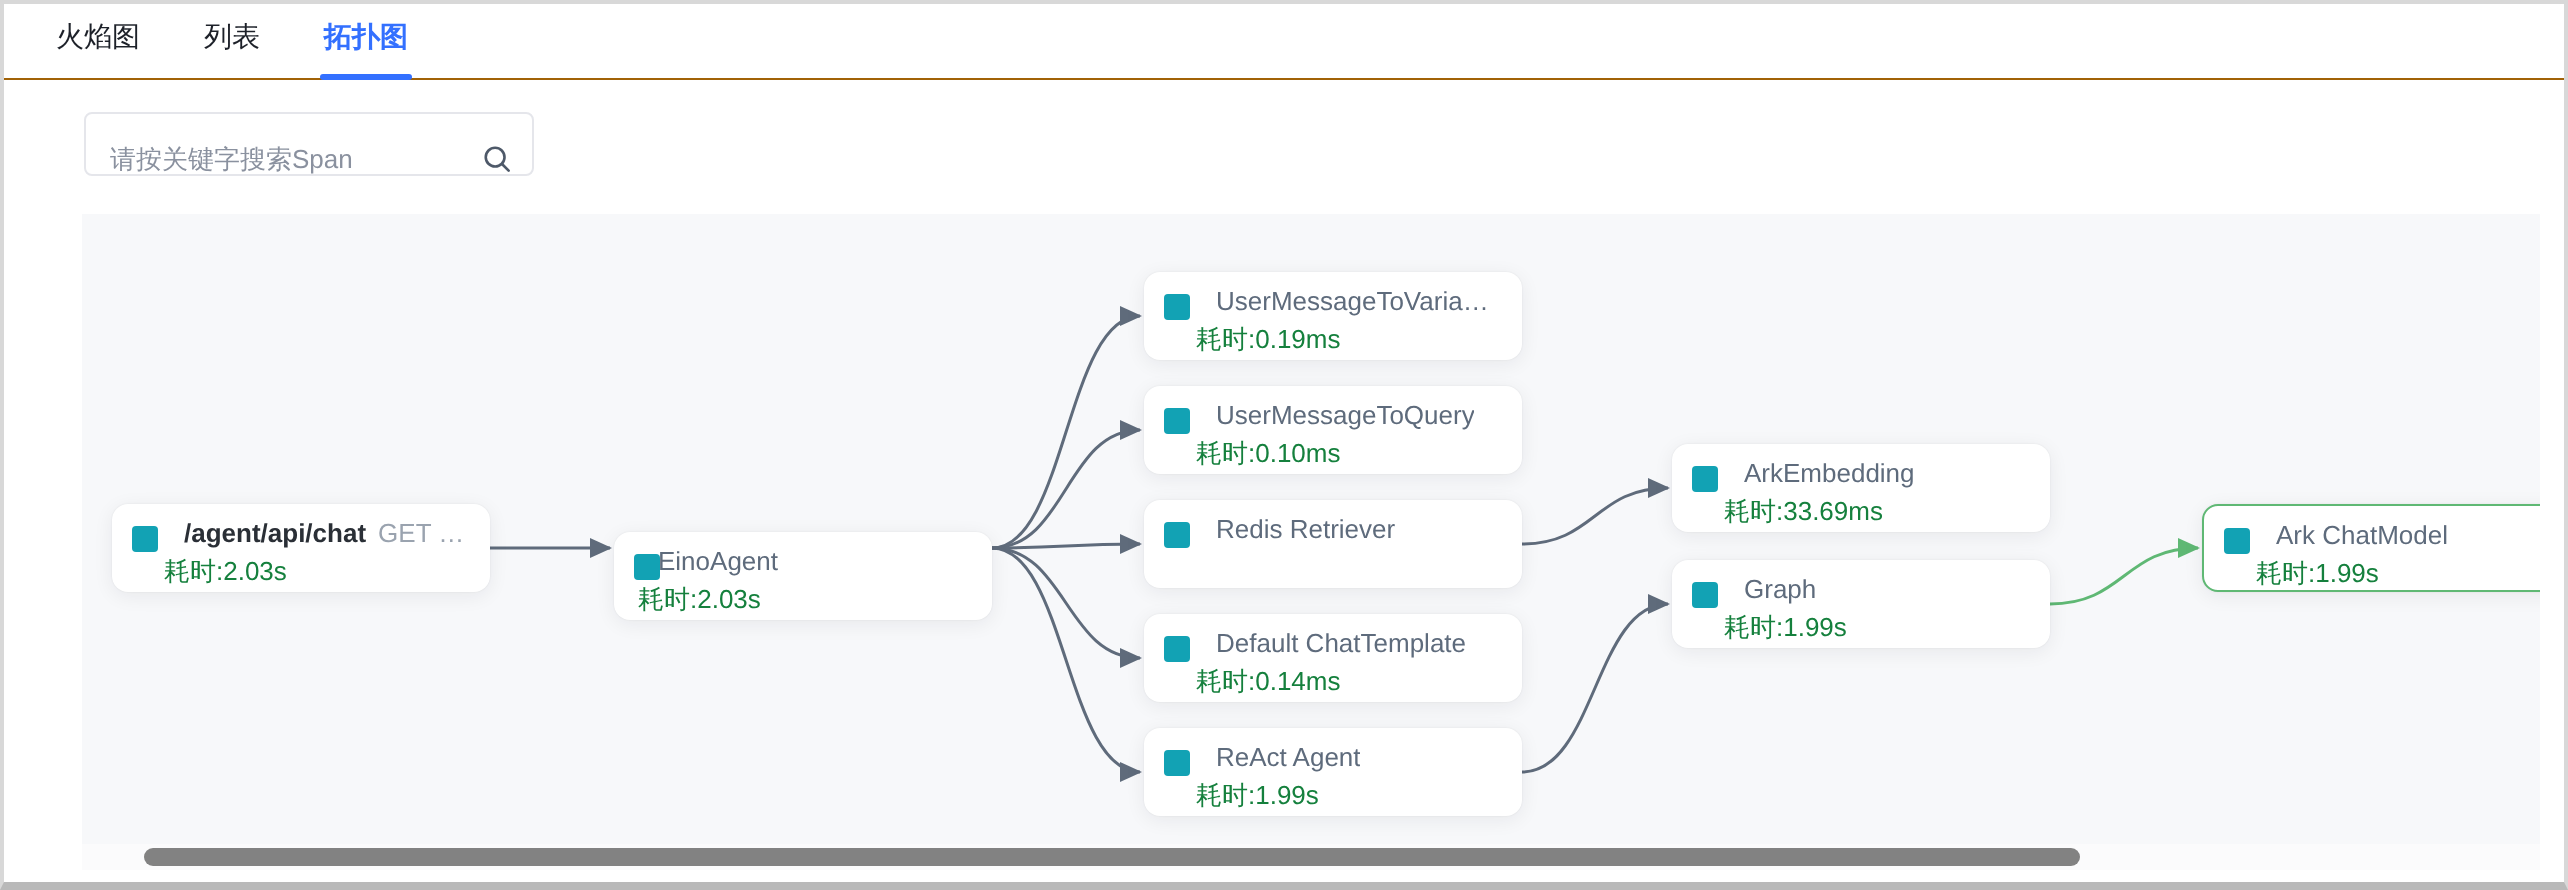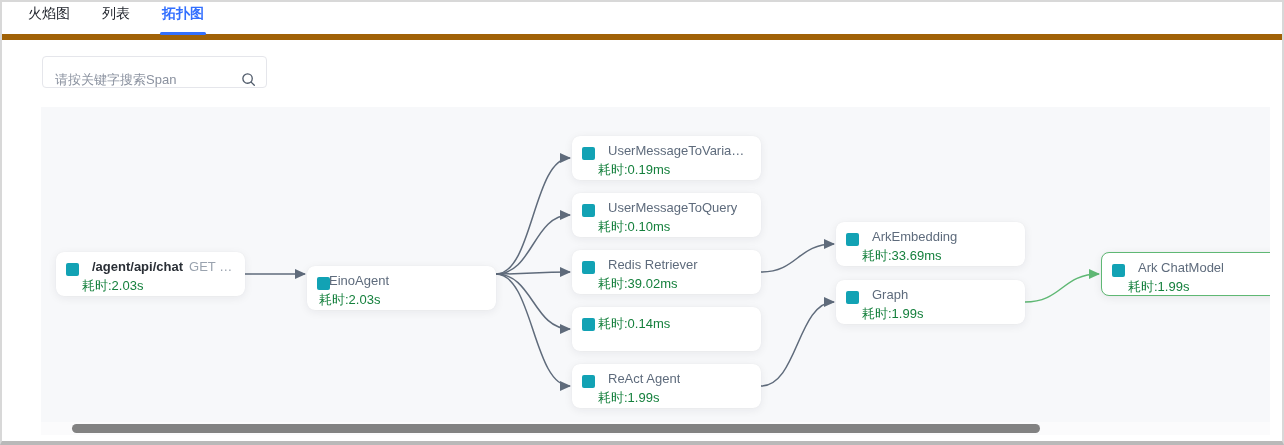--- a/index.html
+++ b/index.html
@@ -15,21 +15,21 @@
     border:2px solid #d8d8d8;
     border-bottom:4px solid #b9b9b9;
     position:relative;
     overflow:hidden;
   }
   
   .tabbar {
     display:flex; align-items:flex-end;
     padding:0 0 0 24px;
     height:38px;
-    border-bottom:6px solid #a16207;
+    border-bottom:1px solid #a16207;
   }
   .tab {
     position:relative;
     font-size:14px;
     color:#1d2129;
     padding:0 2px 11px 2px;
     margin-right:28px;
     cursor:pointer;
     white-space:nowrap;
   }
@@ -192,24 +192,27 @@
 
     </div>
     <div class="duration">耗时:0.10ms</div>
   </div>
         <div class="node" style="left: 531px; top: 143px;">
     <span class="type-icon"></span>
     <div class="row1">
       <span class="title">Redis Retriever</span>
 
     </div>
-    <div class="duration">耗时:39.02ms</div>
   </div>
         <div class="node" style="left: 531px; top: 200px;">
     <span class="type-icon"></span>
+    <div class="row1">
+      <span class="title">Default ChatTemplate</span>
+
+    </div>
     <div class="duration">耗时:0.14ms</div>
   </div>
         <div class="node" style="left: 531px; top: 257px;">
     <span class="type-icon"></span>
     <div class="row1">
       <span class="title">ReAct Agent</span>
 
     </div>
     <div class="duration">耗时:1.99s</div>
   </div>

